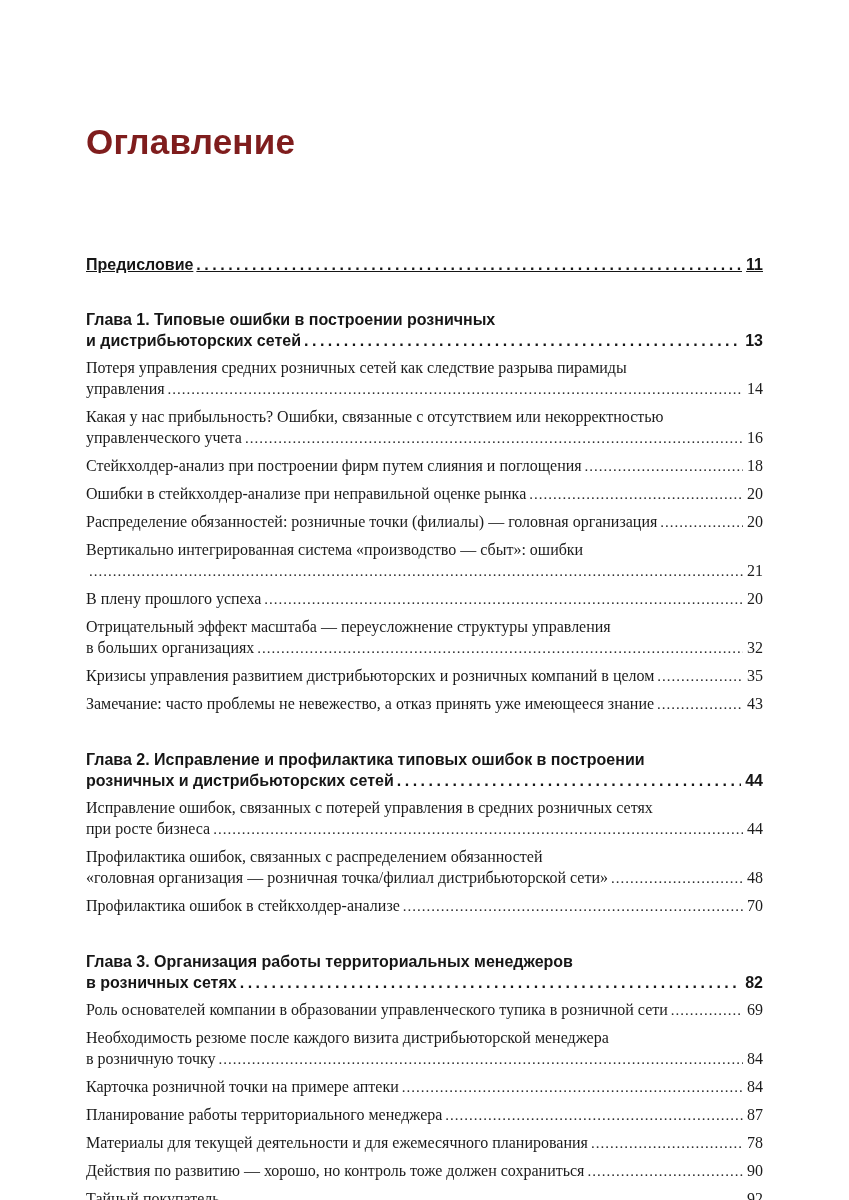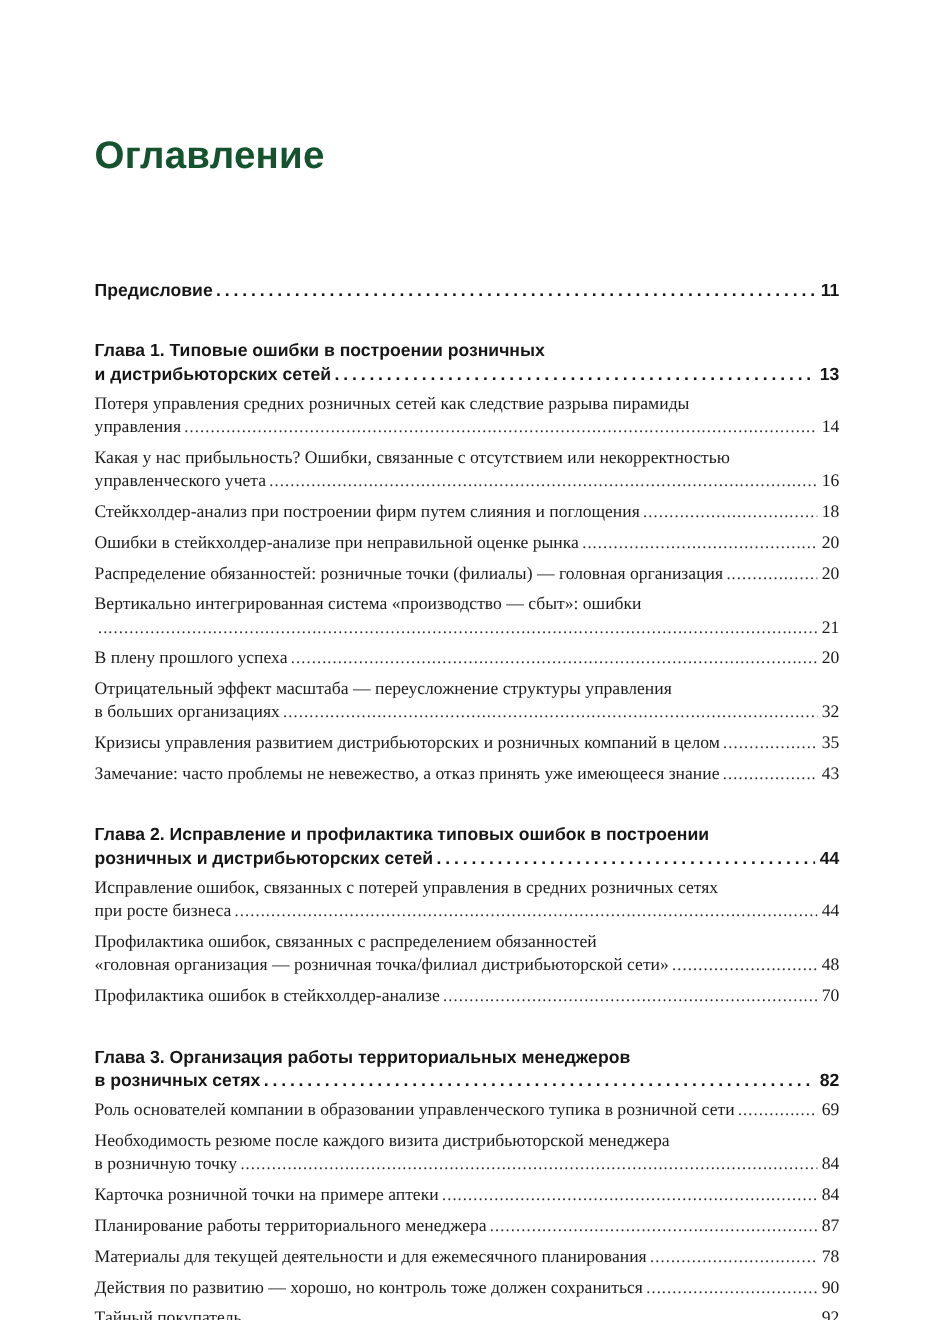--- a/index.html
+++ b/index.html
@@ -19,39 +19,40 @@
     position: absolute;
     left: 86px;
     right: 86px;
     top: 122px;
   }
   .page-title {
     font-family: "Liberation Sans", sans-serif;
     font-weight: 700;
     font-size: 35px;
     letter-spacing: 0.2px;
-    color: #14532d;
+    color: #7f1d1d;
     margin: 0 0 92px 0;
   }
   .toc-list {
     font-size: 16px;
     line-height: 21px;
   }
   .entry {
     margin: 0 0 6px 0;
   }
   .entry.bold {
     font-family: "Liberation Sans", sans-serif;
     font-weight: 700;
     margin-top: 34px;
     font-size: 16px;
     color: #161616;
   }
   .entry.bold:first-child {
     margin-top: 16px;
+    text-decoration: underline;
   }
   .line {
     display: block;
   }
   .line.last {
     display: flex;
     align-items: baseline;
   }
   .line .t {
     white-space: nowrap;

